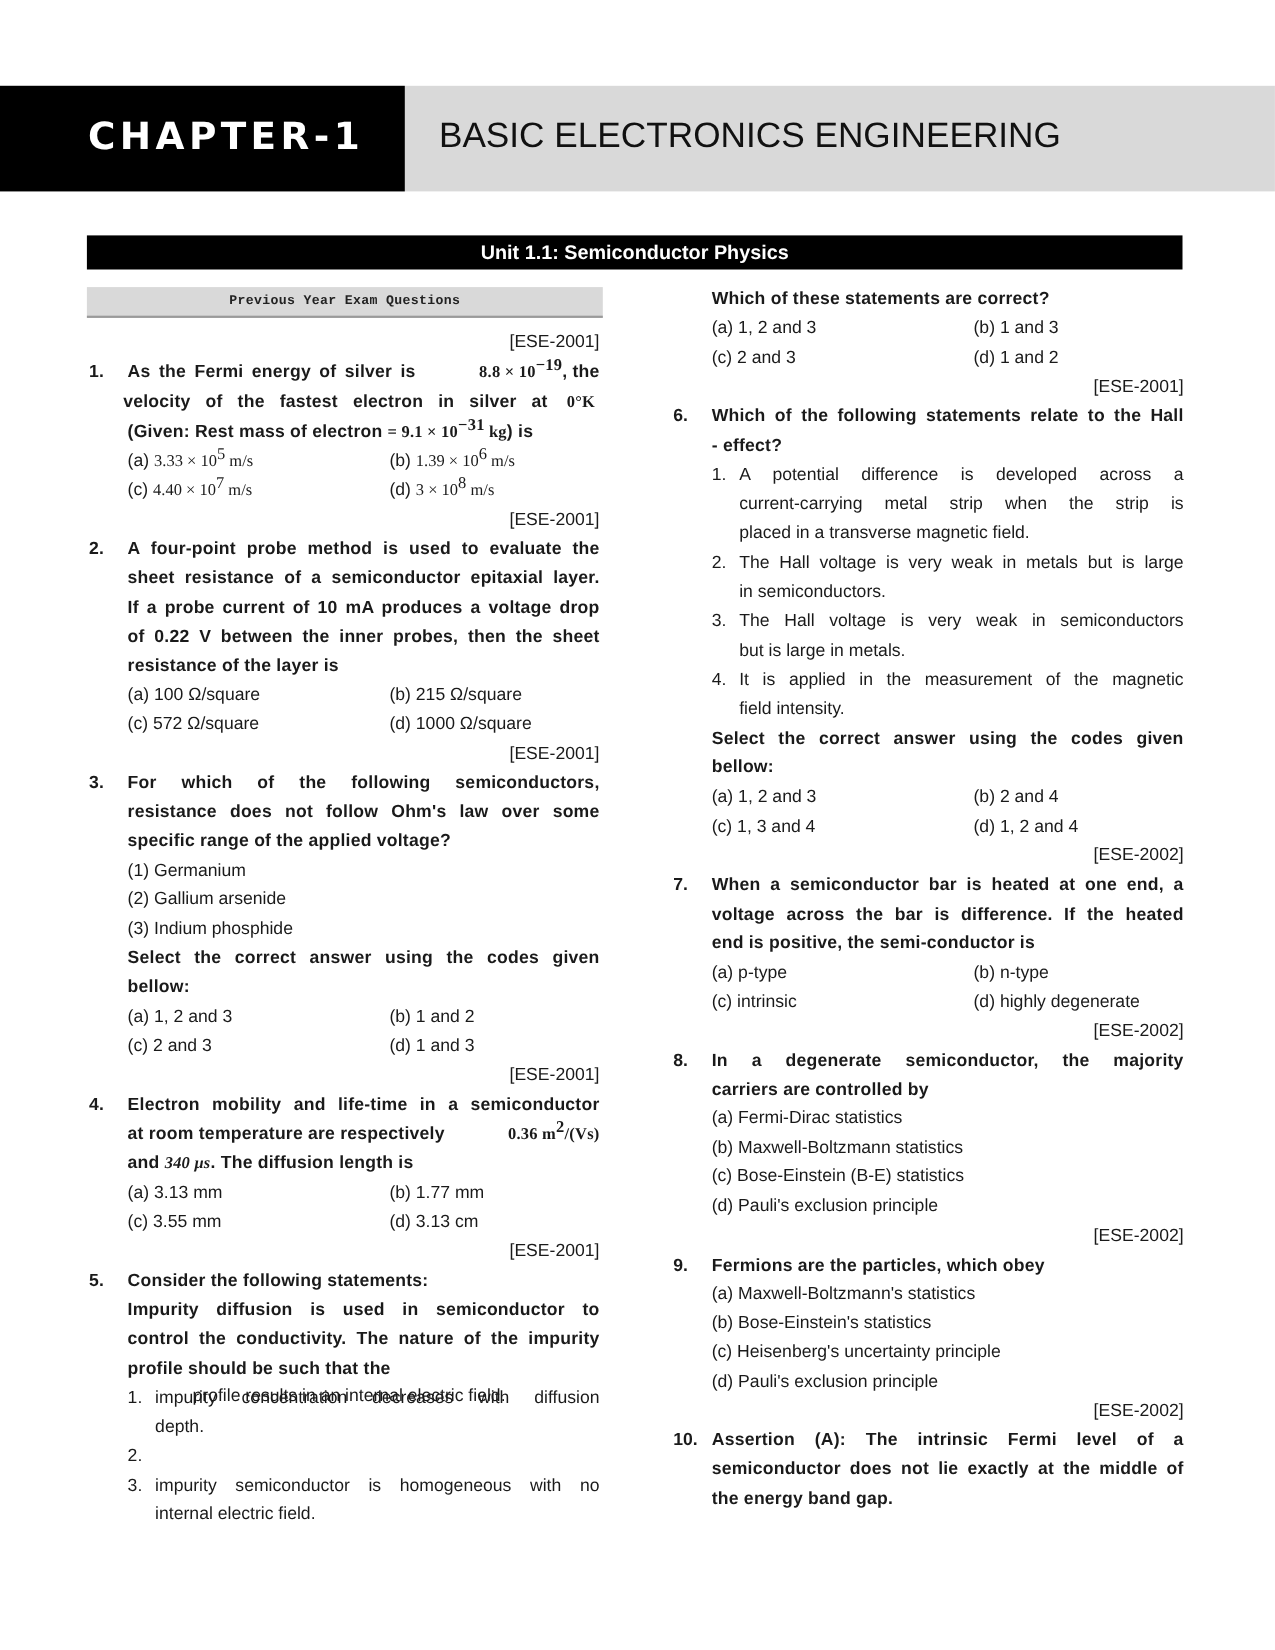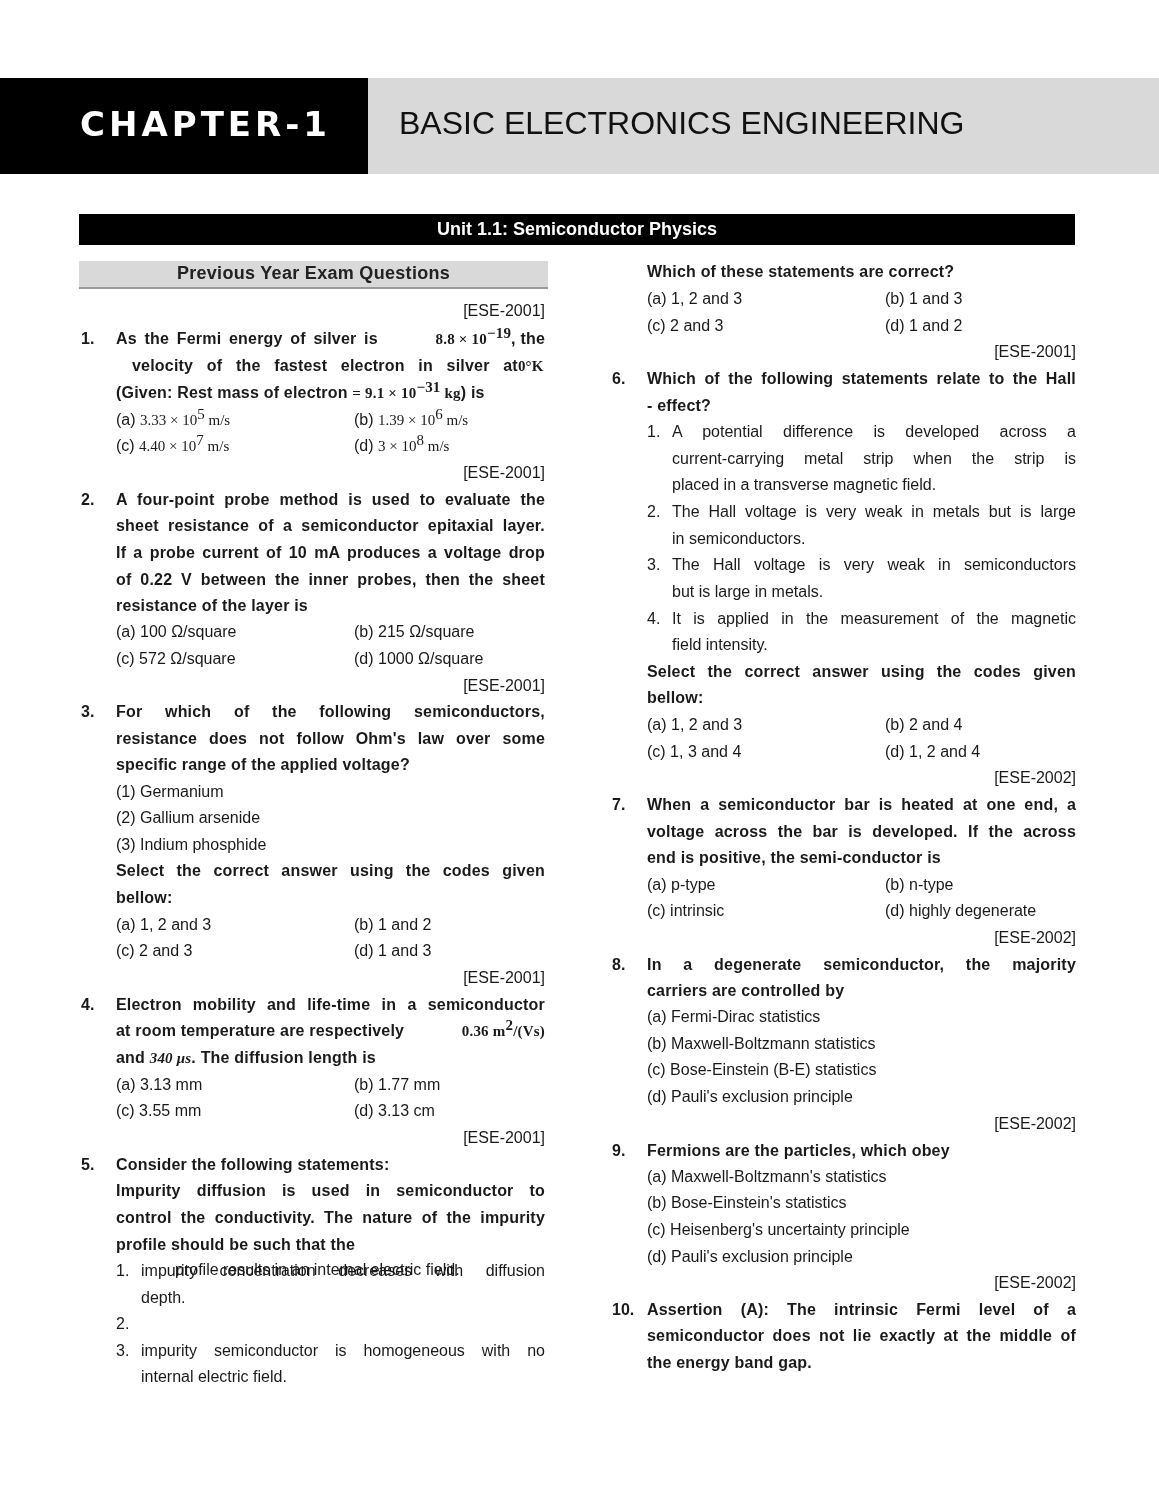--- a/index.html
+++ b/index.html
@@ -10,21 +10,21 @@
   .chapter-box { position: absolute; left: 0; top: 0; width: 368px; height: 96px; background: #000; }
   .chapter-label { position: absolute; left: 80px; top: 26px; color: #fff; font-size: 34px; font-weight: bold; letter-spacing: 4px;
                    font-family: "DejaVu Sans", sans-serif; }
   .chapter-title { position: absolute; left: 399px; top: 27px; color: #111; font-size: 32px; letter-spacing: 0px;
                    font-family: "Liberation Sans", sans-serif; }
 
   .unit-bar { position: absolute; left: 79px; top: 214px; width: 996px; height: 31px; background: #000; color: #fff;
               text-align: center; font-weight: bold; font-size: 18px; line-height: 30px; }
 
   .pyq-box { position: absolute; left: 79px; top: 261px; width: 469px; height: 26px; background: #d9d9d9;
-             border-bottom: 2px solid #9a9a9a; text-align: center; font-weight: bold; font-size: 18px; line-height: 25px; color: #222; letter-spacing: 0.3px; }
+             border-bottom: 2px solid #9a9a9a; text-align: center; font-weight: bold; font-size: 12px; line-height: 25px; color: #222; letter-spacing: 0.3px; font-family: Liberation Mono, monospace; }
 
   .line { position: absolute; white-space: nowrap; font-size: 16px; line-height: 20px; }
   .b { font-weight: bold; letter-spacing: 0.2px; }
   .tag { font-weight: normal; text-align: right; }
   .qn { font-weight: bold; }
   .m { font-family: "Liberation Serif", "DejaVu Serif", serif; font-size: 15px; }
   .just { text-align: justify; text-align-last: justify; white-space: normal; }
   sup { font-size: 11px; line-height: 0; }
 </style>
 </head>
@@ -40,21 +40,21 @@
 <div class="unit-bar">Unit 1.1: Semiconductor Physics</div>
 
 <div class="pyq-box">Previous Year Exam Questions</div>
 
 <div class="line tag" style="left:79px;top:301px;width:466px;">[ESE-2001]</div>
 <div class="line qn" style="left:81px;top:329px;">1.</div>
 <div class="line b" style="left:116px;top:329px;width:429px;display:flex;justify-content:space-between;">
   <span style="word-spacing:3px;">As the Fermi energy of silver is </span>
   <span><span class="m">8.8 × 10</span><sup class="m">−19</sup><span>, the</span></span>
 </div>
-<div class="line b" style="left:132px;top:356px;width:429px;display:flex;justify-content:flex-start;">
+<div class="line b" style="left:112px;top:356px;width:429px;display:flex;justify-content:space-between;">
   <span style="word-spacing:9px;">velocity of the fastest electron in silver at</span>
   <span class="m">0°K</span>
 </div>
 <div class="line b" style="left:116px;top:383px;">
   <span>(Given: Rest mass of electron </span><span class="m">= 9.1 × 10</span><sup class="m">−31</sup><span class="m" style="font-weight:bold"> kg</span><span>) is</span>
 </div>
 <div class="line" style="left:116px;top:410px;"><span>(a) </span><span class="m">3.33 × 10</span><sup class="m">5</sup><span class="m"> m/s</span></div>
 <div class="line" style="left:354px;top:410px;"><span>(b) </span><span class="m">1.39 × 10</span><sup class="m">6</sup><span class="m"> m/s</span></div>
 <div class="line" style="left:116px;top:436px;"><span>(c) </span><span class="m">4.40 × 10</span><sup class="m">7</sup><span class="m"> m/s</span></div>
 <div class="line" style="left:354px;top:436px;"><span>(d) </span><span class="m">3 × 10</span><sup class="m">8</sup><span class="m"> m/s</span></div>
@@ -142,21 +142,21 @@
 <div class="line b just" style="left:647px;top:662px;width:429px;">Select the correct answer using the codes given</div>
 <div class="line b" style="left:647px;top:688px;">bellow:</div>
 <div class="line" style="left:647px;top:715px;">(a) 1, 2 and 3</div>
 <div class="line" style="left:885px;top:715px;">(b) 2 and 4</div>
 <div class="line" style="left:647px;top:742px;">(c) 1, 3 and 4</div>
 <div class="line" style="left:885px;top:742px;">(d) 1, 2 and 4</div>
 
 <div class="line tag" style="left:610px;top:768px;width:466px;">[ESE-2002]</div>
 <div class="line qn" style="left:612px;top:795px;">7.</div>
 <div class="line b just" style="left:647px;top:795px;width:429px;">When a semiconductor bar is heated at one end, a</div>
-<div class="line b just" style="left:647px;top:822px;width:429px;">voltage across the bar is developed. If the across</div>
+<div class="line b just" style="left:647px;top:822px;width:429px;">voltage across the bar is difference. If the heated</div>
 <div class="line b" style="left:647px;top:848px;">end is positive, the semi-conductor is</div>
 <div class="line" style="left:647px;top:875px;">(a) p-type</div>
 <div class="line" style="left:885px;top:875px;">(b) n-type</div>
 <div class="line" style="left:647px;top:901px;">(c) intrinsic</div>
 <div class="line" style="left:885px;top:901px;">(d) highly degenerate</div>
 
 <div class="line tag" style="left:610px;top:928px;width:466px;">[ESE-2002]</div>
 <div class="line qn" style="left:612px;top:955px;">8.</div>
 <div class="line b just" style="left:647px;top:955px;width:429px;">In a degenerate semiconductor, the majority</div>
 <div class="line b" style="left:647px;top:981px;">carriers are controlled by</div>

